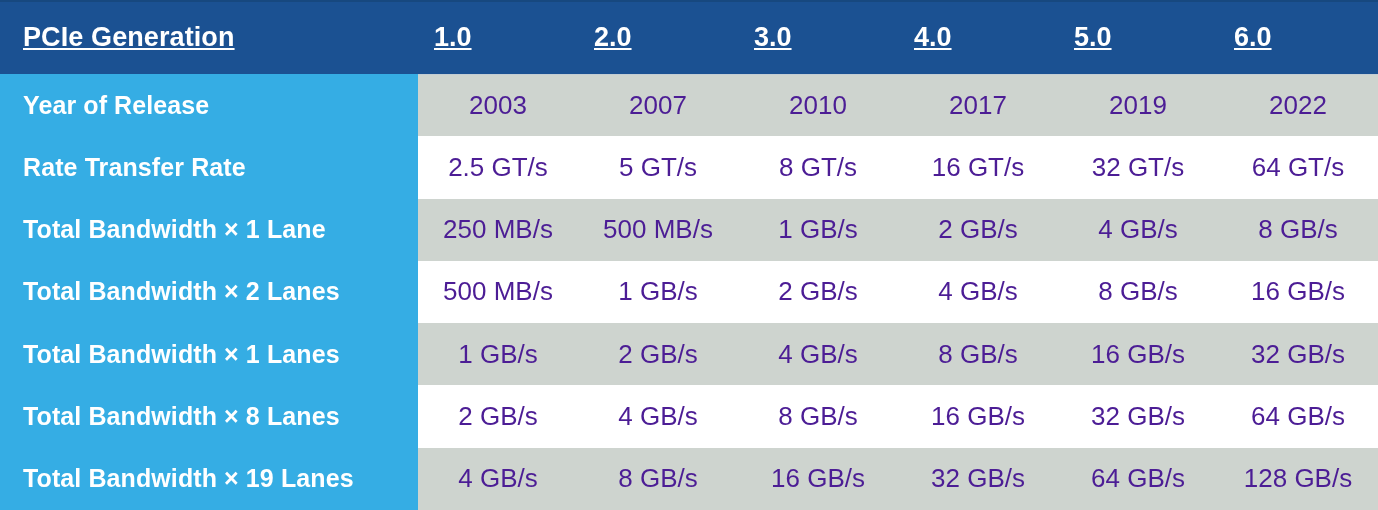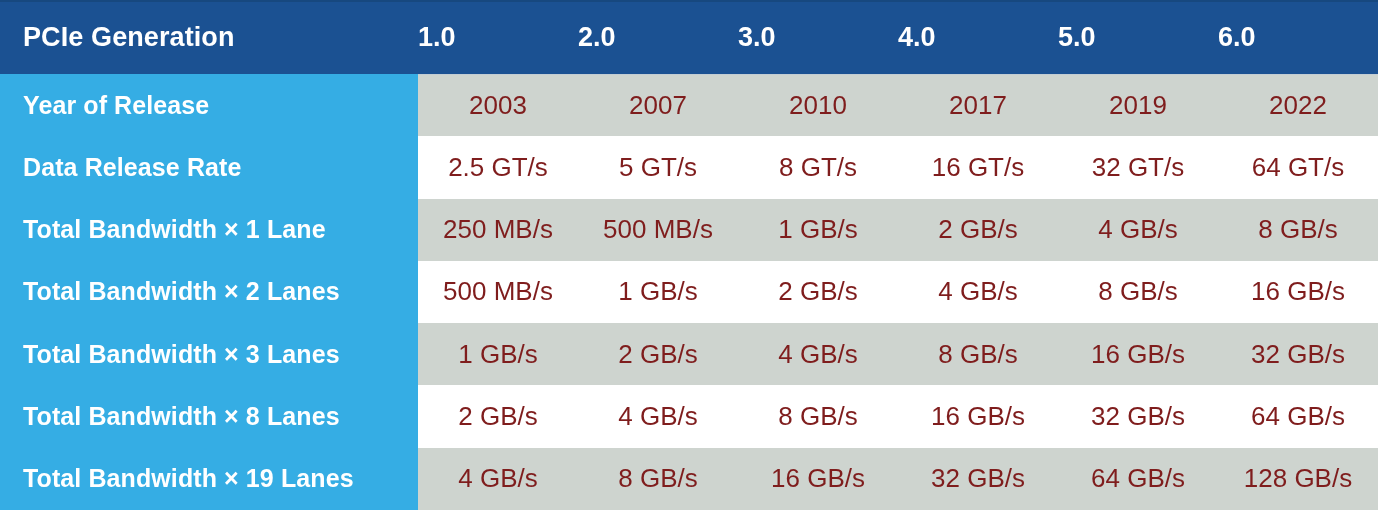--- a/index.html
+++ b/index.html
@@ -28,24 +28,25 @@
 
   
   thead tr {
     height: 74px;
   }
   th {
     background: #1b5192;
     color: #ffffff;
     font-size: 27px;
     font-weight: bold;
-    padding: 0;
+    padding: 16px;
     border: 0;
     vertical-align: middle;
     box-shadow: inset 0 2px 0 0 #17487f;
+    text-decoration: underline;
   }
   th.header-label {
     text-align: left;
     padding-left: 23px;
     letter-spacing: 0.1px;
   }
   th.header-gen {
     text-align: left;
   }
 
@@ -66,21 +67,21 @@
     font-weight: bold;
     text-align: left;
     padding-left: 23px;
     letter-spacing: 0.1px;
     white-space: nowrap;
   }
 
   td.cell {
     text-align: center;
     font-size: 26px;
-    color: #7f1d1d;
+    color: #4c1d95;
     font-weight: normal;
     white-space: nowrap;
   }
 
   tbody tr.shade-gray td.cell { background: #ced4cf; }
   tbody tr.shade-white td.cell { background: #ffffff; margin-left: 28px; }
 
   
   tbody tr:first-child td.cell {
     box-shadow: inset 0 1px 0 0 #c3cdd4;
@@ -116,21 +117,21 @@
       <td class="row-label">Year of Release</td>
       <td class="cell">2003</td>
       <td class="cell">2007</td>
       <td class="cell">2010</td>
       <td class="cell">2017</td>
       <td class="cell">2019</td>
       <td class="cell">2022</td>
     </tr>
 
     <tr class="shade-white">
-      <td class="row-label">Data Release Rate</td>
+      <td class="row-label">Rate Transfer Rate</td>
       <td class="cell">2.5 GT/s</td>
       <td class="cell">5 GT/s</td>
       <td class="cell">8 GT/s</td>
       <td class="cell">16 GT/s</td>
       <td class="cell">32 GT/s</td>
       <td class="cell">64 GT/s</td>
     </tr>
 
     <tr class="shade-gray">
       <td class="row-label">Total Bandwidth × 1 Lane</td>
@@ -146,21 +147,21 @@
       <td class="row-label">Total Bandwidth × 2 Lanes</td>
       <td class="cell">500 MB/s</td>
       <td class="cell">1 GB/s</td>
       <td class="cell">2 GB/s</td>
       <td class="cell">4 GB/s</td>
       <td class="cell">8 GB/s</td>
       <td class="cell">16 GB/s</td>
     </tr>
 
     <tr class="shade-gray">
-      <td class="row-label">Total Bandwidth × 3 Lanes</td>
+      <td class="row-label">Total Bandwidth × 1 Lanes</td>
       <td class="cell">1 GB/s</td>
       <td class="cell">2 GB/s</td>
       <td class="cell">4 GB/s</td>
       <td class="cell">8 GB/s</td>
       <td class="cell">16 GB/s</td>
       <td class="cell">32 GB/s</td>
     </tr>
 
     <tr class="shade-white">
       <td class="row-label">Total Bandwidth × 8 Lanes</td>

